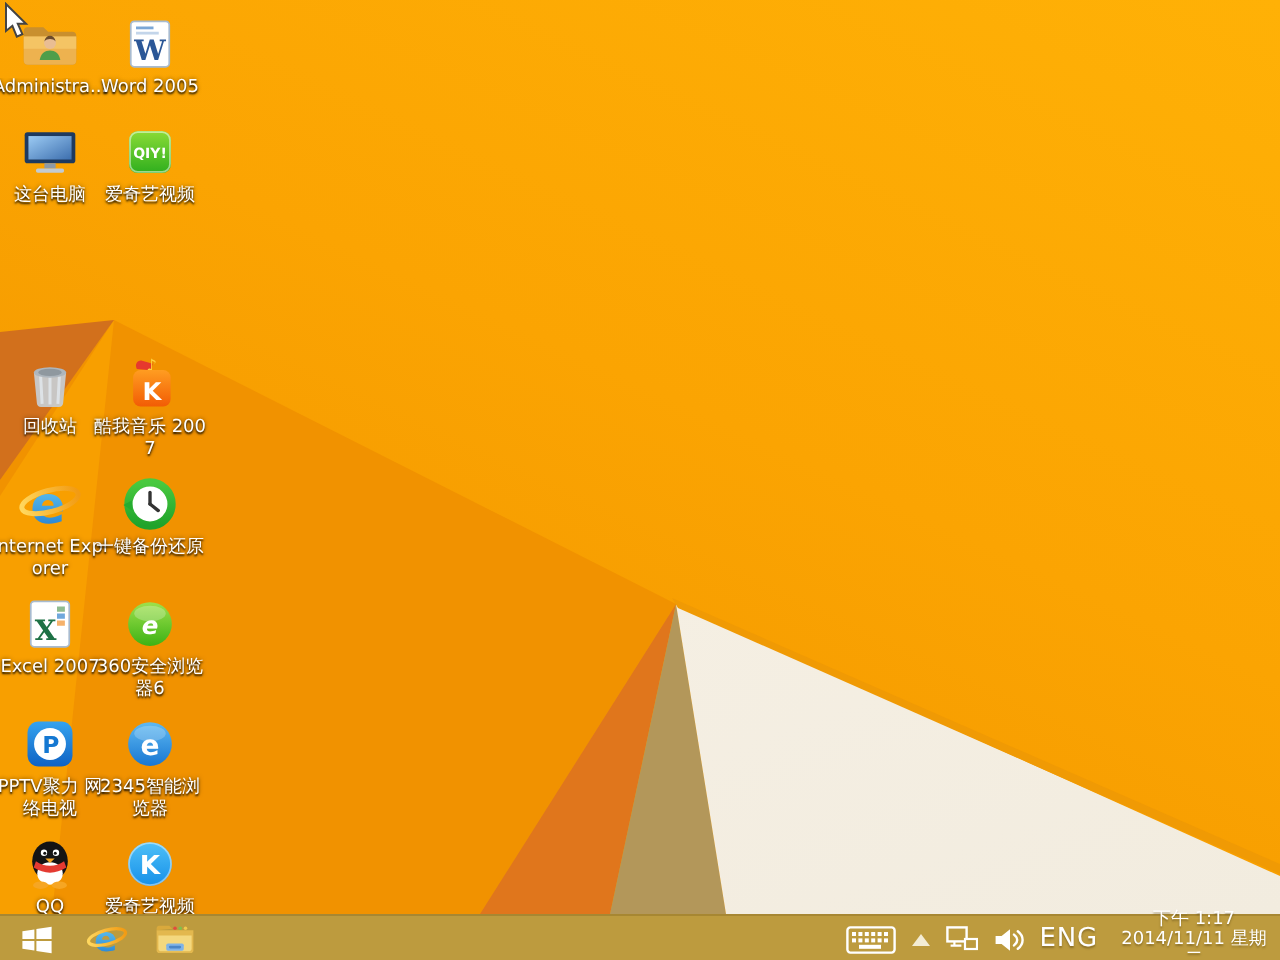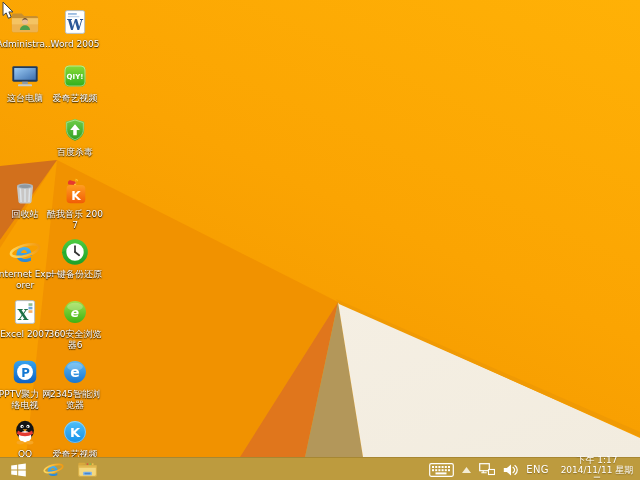--- a/index.html
+++ b/index.html
@@ -29,21 +29,21 @@
   
   .cursor{position:absolute;left:2px;top:1px;z-index:50;}
 
   
   .taskbar{position:absolute;left:0;top:457px;width:640px;height:23px;background:#BD9B3E;
     border-top:1px solid rgba(150,118,40,.55);box-sizing:border-box;display:flex;align-items:center;}
   .tb-btn{height:23px;display:flex;align-items:center;justify-content:center;}
   .tb-start{width:36px;}
   .tb-app{width:34px;}
   .tray{position:absolute;right:3px;top:0;height:23px;display:flex;align-items:center;gap:8px;}
-  .tray-txt{color:#fff;font-size:10px;letter-spacing:.4px;text-shadow:0 1px 1px rgba(90,70,20,.5);}
+  .tray-txt{color:#fff;font-size:13px;letter-spacing:.4px;text-shadow:0 1px 1px rgba(90,70,20,.5);}
   .clock{width:80px;text-align:center;color:#fff;font-size:9px;line-height:10px;
     text-shadow:0 1px 1px rgba(90,70,20,.5);}
   svg{display:block;}
 </style>
 </head>
 <body>
 
 <div id="screen">
 
   <div class="wp wp-base"></div>
@@ -116,36 +116,20 @@
           </defs>
         <rect x="4" y="4" width="24" height="24" rx="5" fill="url(#iqy)"></rect>
         <rect x="4.6" y="4.6" width="22.8" height="22.8" rx="4.5" fill="none" stroke="#fff" stroke-opacity=".5" stroke-width="1"></rect>
         <text x="16" y="19.5" text-anchor="middle" font-size="8" font-weight="bold" fill="#fff">QIY!</text>
       </svg>
     </span>
     <span class="lbl">爱奇艺视频</span>
   </div>
 
 
-  <div class="cell" style="left:50px;top:114px">
-    <span class="ico">
-      <svg width="28" height="28" viewBox="0 0 32 32">
-        <defs>
-            <linearGradient id="bdsh" x1="0" y1="0" x2="0" y2="1">
-          <stop offset="0" stop-color="#6FCE48"></stop>
-              <stop offset="1" stop-color="#2F9E22"></stop>
-            </linearGradient>
-          </defs>
-        <path d="M16 3.5l10.5 3.2v8.8c0 6.3-4.6 10.6-10.5 12.8C10.1 26.1 5.5 21.8 5.5 15.5V6.7z" fill="url(#bdsh)"></path>
-        <path d="M16 4.6l9.5 2.9v8c0 5.7-4.2 9.6-9.5 11.7-5.3-2.1-9.5-6-9.5-11.7v-8z" fill="none" stroke="#fff" stroke-opacity=".45" stroke-width="1"></path>
-        <path d="M16 9.5l5.5 6.5H18v6h-4v-6h-3.5z" fill="#fff"></path>
-      </svg>
-    </span>
-    <span class="lbl">百度杀毒</span>
-  </div>
 
   <div class="cell" style="left:0;top:176px">
     <span class="ico">
       <svg width="30" height="30" viewBox="0 0 32 32">
         <path d="M7.4 9.8h17.2l-1.6 16.4c-.1 1.2-1 2-2.2 2h-9.6c-1.2 0-2.1-.8-2.2-2z" fill="#C7CDD3" fill-opacity=".92"></path>
         <path d="M11 12l.8 14.6" stroke="#DDE2E6" stroke-width="1.6"></path>
         <path d="M16 12.3v14.6" stroke="#DDE2E6" stroke-width="1.6"></path>
         <path d="M21 12l-.8 14.6" stroke="#DDE2E6" stroke-width="1.6"></path>
         <ellipse cx="16" cy="9.8" rx="8.6" ry="2.8" fill="#AEB6BD"></ellipse>
         <ellipse cx="16" cy="9.8" rx="6.3" ry="1.9" fill="#8F989F"></ellipse>

